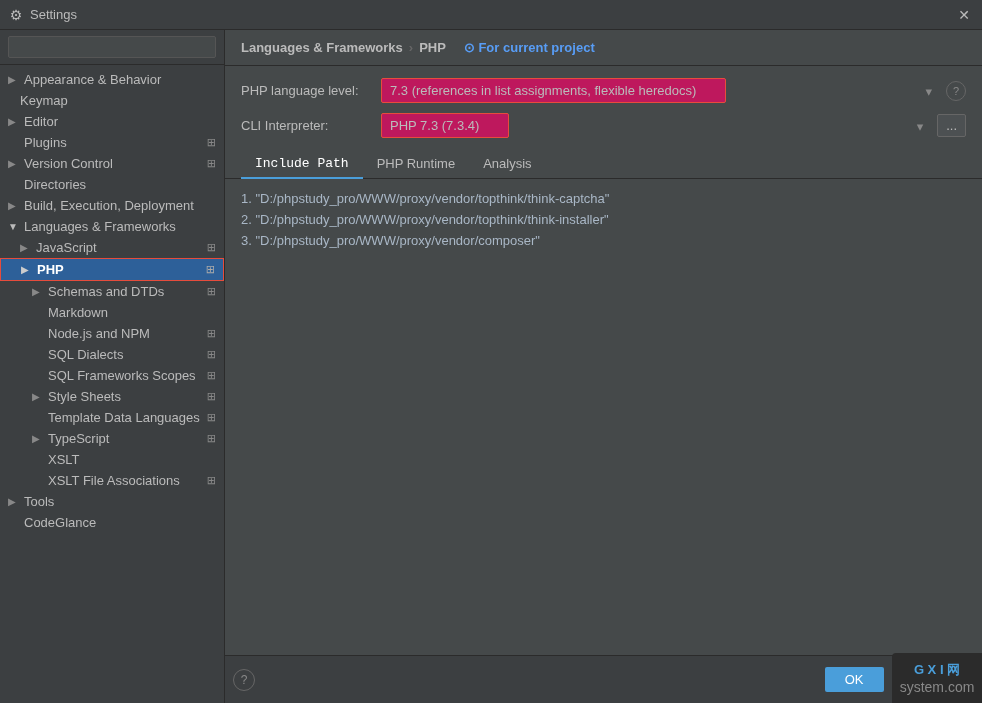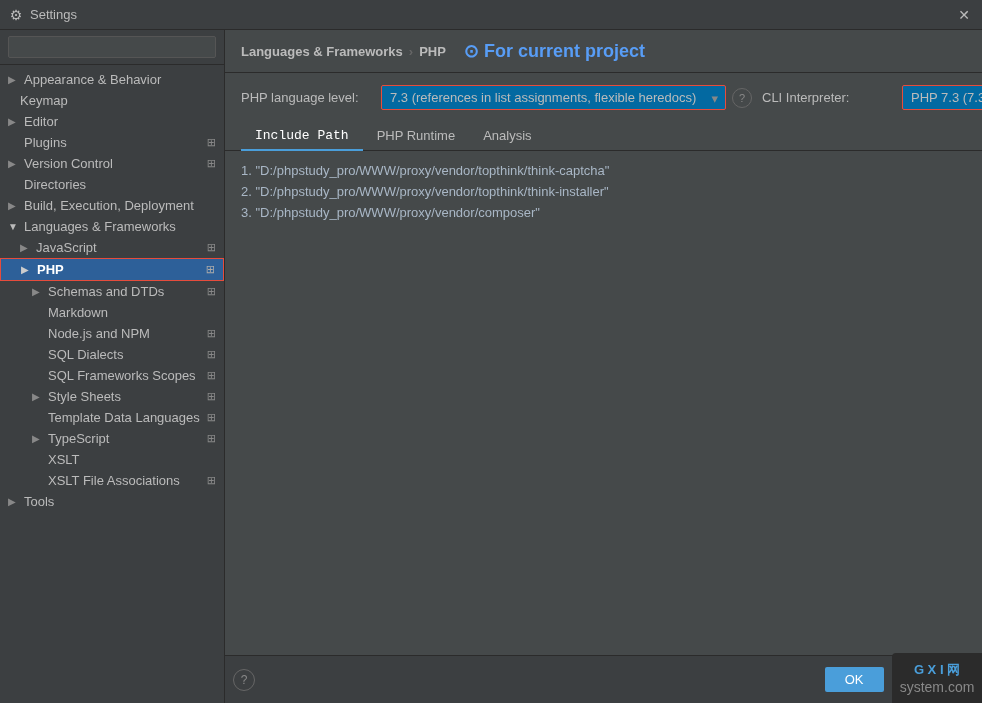--- a/index.html
+++ b/index.html
@@ -128,27 +128,27 @@
       padding: 10px 16px;
       background: #45494a;
       border-bottom: 1px solid #2b2b2b;
       gap: 6px;
       font-size: 13px;
       font-weight: bold;
       color: #bbb;
     }
     .breadcrumb-arrow { color: #666; }
     .breadcrumb-current { color: #bbb; font-weight: bold; }
-    .breadcrumb-link { color: #589df6; cursor: pointer; font-size: 18px; margin-left: 12px; }
+    .breadcrumb-link { color: #589df6; cursor: pointer; font-size: 13px; margin-left: 12px; }
 
     
     .settings-form {
       padding: 12px 16px;
       display: flex;
-      flex-direction: row;
+      flex-direction: column;
       gap: 10px;
     }
     .form-row {
       display: flex;
       align-items: center;
       gap: 10px;
     }
     .form-label {
       color: #bbb;
       font-size: 13px;
@@ -156,21 +156,21 @@
       flex-shrink: 0;
     }
     .form-control-wrapper {
       flex: 1;
       display: flex;
       align-items: center;
       gap: 6px;
     }
     .form-select {
       flex: 1;
-      background: #0369a1;
+      background: #be185d;
       border: 1px solid #e74c3c;
       color: #bbb;
       padding: 4px 28px 4px 8px;
       font-size: 13px;
       cursor: pointer;
       outline: none;
       appearance: none;
       position: relative;
       border-radius: 2px;
     }
@@ -427,20 +427,24 @@
       </div>
       <div class="tree-item indent-2">
         <span class="chevron" style="opacity:0">▶</span>
         <span class="tree-item-label">XSLT File Associations</span>
         <span class="tree-item-icon">⊞</span>
       </div>
       <div class="tree-item">
         <span class="chevron">▶</span>
         <span class="tree-item-label">Tools</span>
       </div>
+      <div class="tree-item">
+        <span class="chevron" style="opacity:0">▶</span>
+        <span class="tree-item-label">CodeGlance</span>
+      </div>
 
     </div>
   </div>
 
   <div class="content-area">
 
     <div class="breadcrumb">
       <span>Languages &amp; Frameworks</span>
       <span class="breadcrumb-arrow">›</span>
       <span class="breadcrumb-current">PHP</span>

